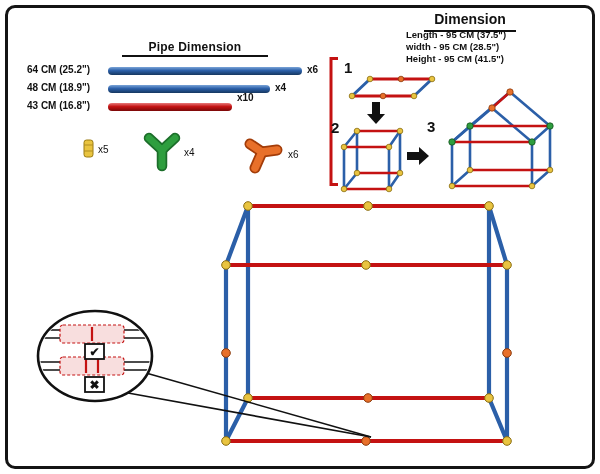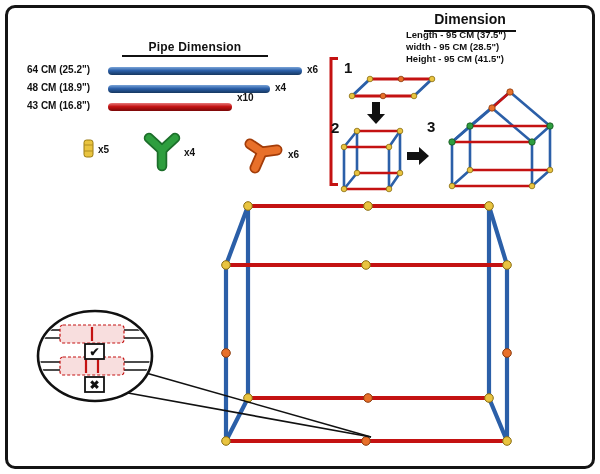--- a/index.html
+++ b/index.html
@@ -7,21 +7,21 @@
   .page{position:relative;width:600px;height:474px;background:#fff;overflow:hidden}
   .frame-border{position:absolute;inset:5px;border:3px solid #141414;border-radius:10px;pointer-events:none}
   .art{position:absolute;left:0;top:0}
   svg text{font-family:"Liberation Sans",sans-serif}
   .pipe-title{position:absolute;left:122px;top:40px;width:146px;text-align:center;font-size:12px;font-weight:bold;border-bottom:2px solid #111;padding-bottom:1px;letter-spacing:.2px}
   .pipe-label{position:absolute;left:27px;font-size:10px;font-weight:bold;white-space:nowrap}
   .pipe-qty{position:absolute;font-size:10px;font-weight:bold}
   .pipe-bar{position:absolute;left:108px;height:8px;border-radius:4px}
   .pipe-bar.blue{background:linear-gradient(#7aa4d8 0%,#2b5fa8 45%,#16375f 100%)}
   .pipe-bar.red{background:linear-gradient(#e87a7a 0%,#c41212 45%,#7a0808 100%)}
-  .conn-qty{position:absolute;font-size:10px;font-weight:bold}
+  .conn-qty{position:absolute;font-size:10px;font-weight:normal}
   .dim-title{position:absolute;left:424px;top:11px;width:92px;text-align:center;font-size:14px;font-weight:bold;border-bottom:2.5px solid #111;padding-bottom:3px}
   .dim-line{position:absolute;left:406px;font-size:9.5px;font-weight:bold;white-space:nowrap}
   .step-num{position:absolute;font-size:15px;font-weight:bold}
 </style>
 </head>
 <body>
 
 <div class="page">
 
   <svg class="art" width="600" height="474" viewBox="0 0 600 474">

